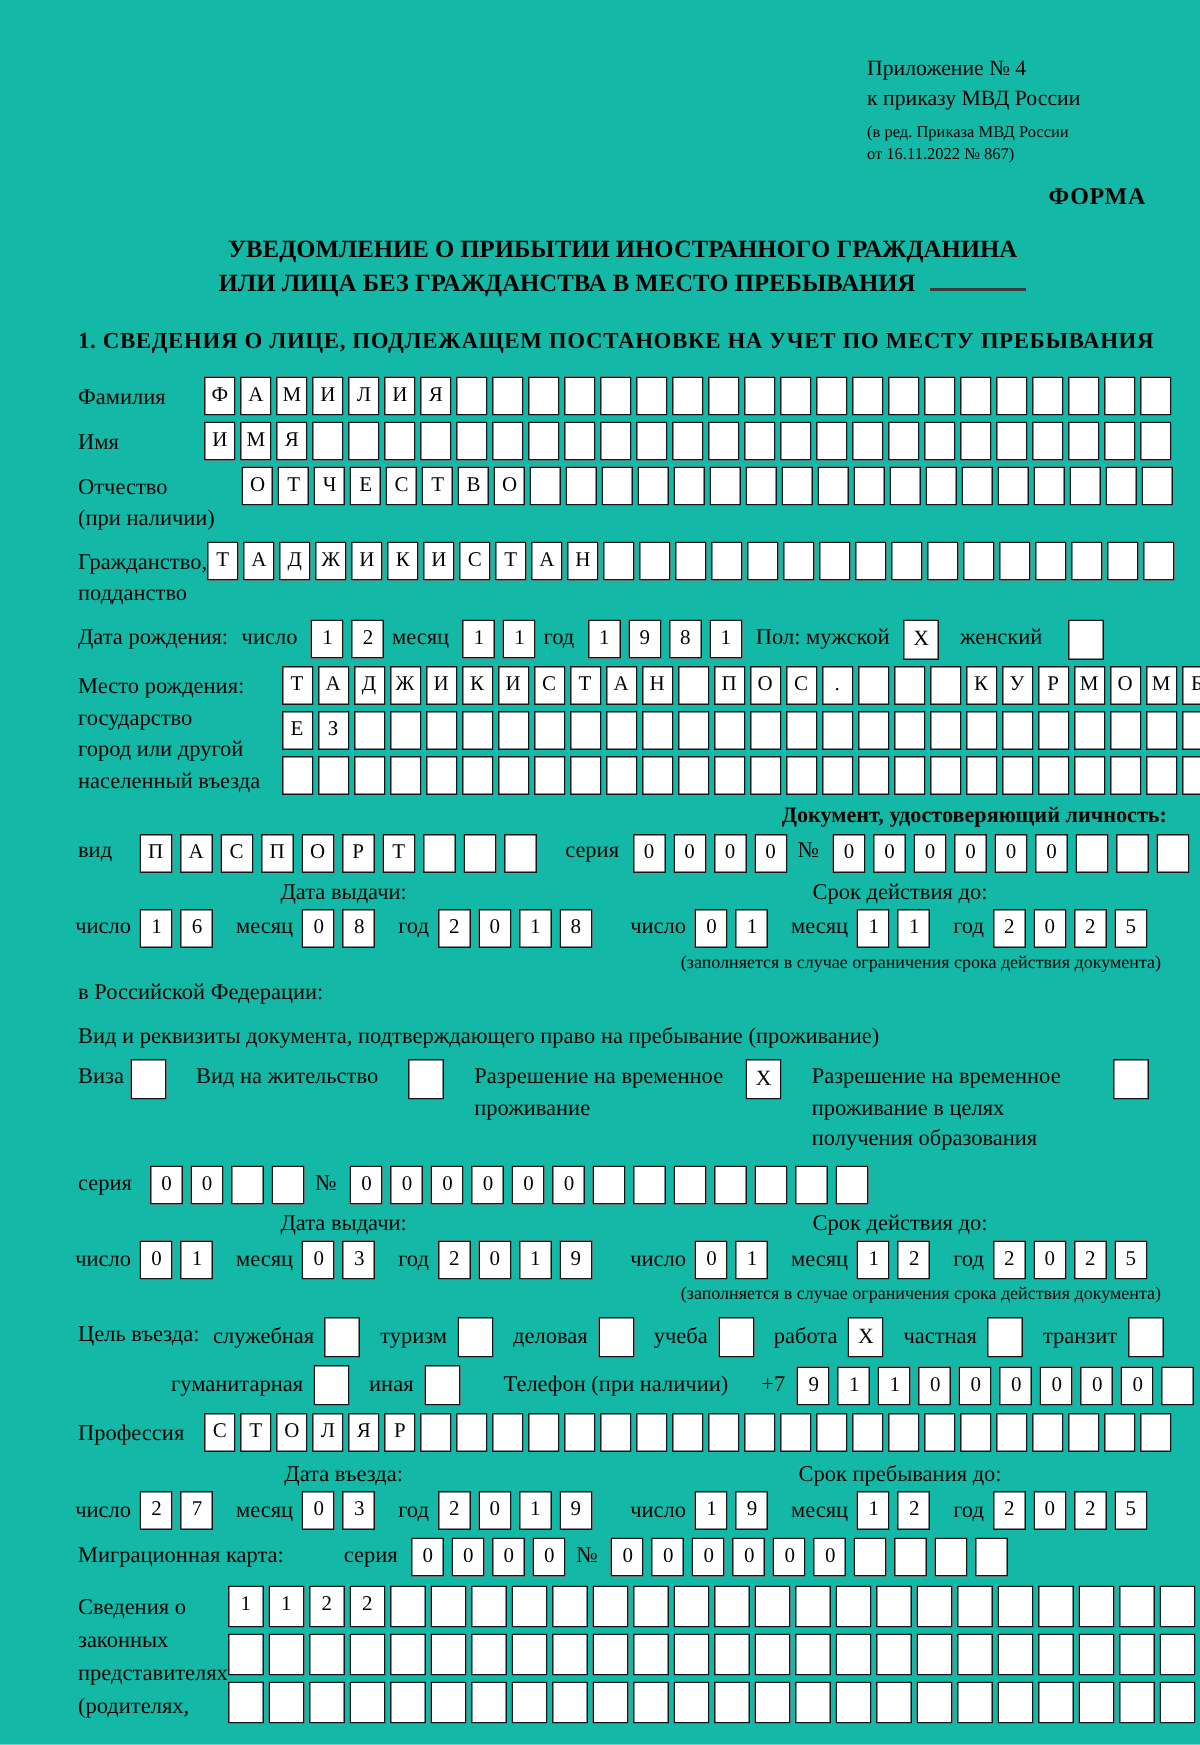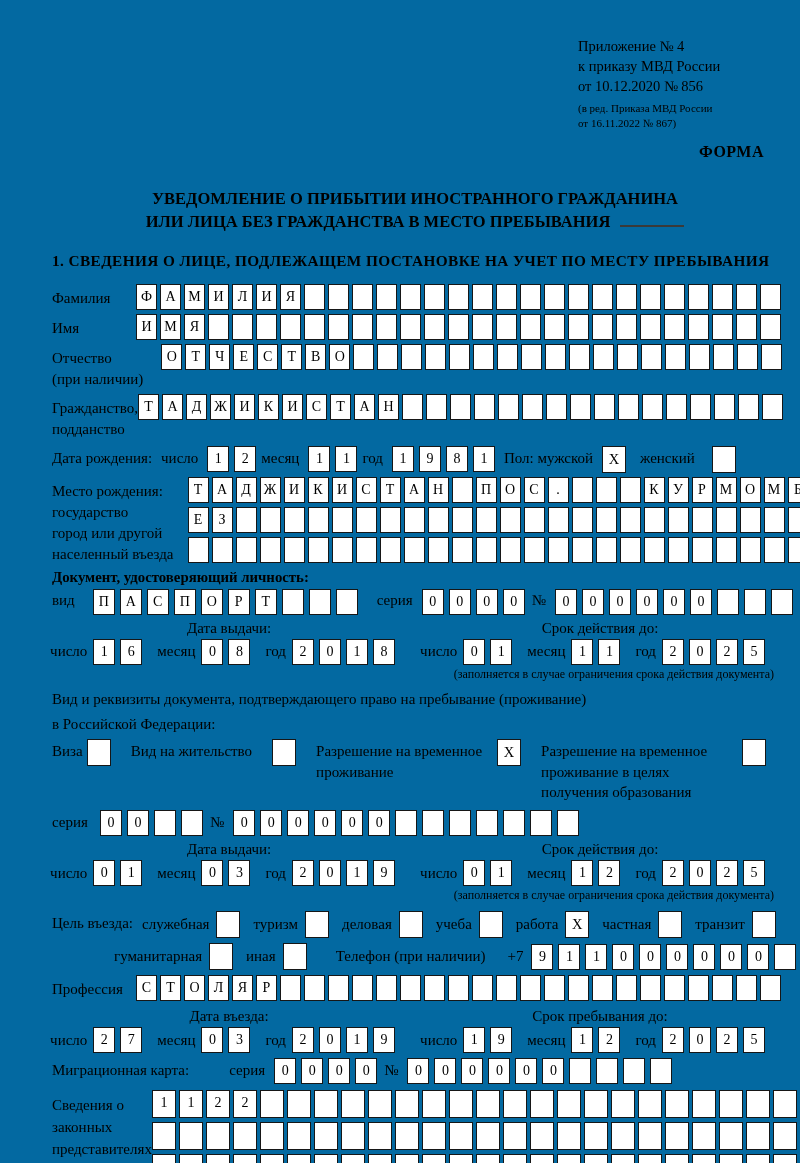--- a/index.html
+++ b/index.html
@@ -1,29 +1,29 @@
 <!DOCTYPE html>
 <html><head>
 <meta charset="utf-8">
 <style>
   * { margin:0; padding:0; box-sizing:border-box; }
   html,body { background:#fff; }
   body {
     width:800px; height:1163px; overflow:hidden;
     color:#000; font-family:"Liberation Serif", serif; font-size:15px;
   }
-  .page { width:800px; height:1163px; padding:36px 22px 10px 52px; background:#0369a1; }
+  .page { width:800px; height:1163px; padding:36px 22px 10px 52px; background:#14b8a6; }
 
   
   .ref { margin-left:auto; width:200px; font-size:14.5px; line-height:1.38; }
   .ref .sub { margin-top:5px; font-size:11px; }
   .forma { text-align:right; padding-right:14px; margin-top:12px; font-weight:bold; font-size:16px; letter-spacing:.5px; }
 
   
-  .title { text-align:center; font-weight:bold; font-size:16.5px; line-height:1.38; margin-top:27px; }
+  .title { text-align:center; font-weight:bold; font-size:16.5px; line-height:1.38; margin-top:14px; }
   .blank-line { display:inline-block; width:64px; height:15px; border-bottom:2.2px solid #3a3a3a; margin-left:10px; }
   .sec-title { margin-top:18px; font-weight:bold; font-size:15.3px; letter-spacing:.4px; }
 
   
   .frow { display:flex; align-items:flex-start; margin-top:4px; }
   .flabel { flex:0 0 84px; padding-top:4px; line-height:1.4; white-space:nowrap; }
   .cells { display:flex; flex-wrap:nowrap; }
   .cell {
     flex:0 0 auto; width:21px; height:26px; margin-right:3px;
     border:1.7px solid #161616; background:#fff;
@@ -80,21 +80,20 @@
   .reps-rows .cells { margin-bottom:4px; }
 </style>
 </head>
 <body>
 
 <div class="page">
 
   <div class="ref">
     <div>Приложение № 4</div>
     <div>к приказу МВД России</div>
-    <div>от 10.12.2020 № 856</div>
     <div class="sub">
       <div>(в ред. Приказа МВД России</div>
       <div>от 16.11.2022 № 867)</div>
     </div>
   </div>
 
   <div class="forma">ФОРМА</div>
 
   <div class="title">
     <div>УВЕДОМЛЕНИЕ О ПРИБЫТИИ ИНОСТРАННОГО ГРАЖДАНИНА</div>
@@ -353,21 +352,21 @@
           <span class="cell"></span>
           <span class="cell"></span>
           <span class="cell"></span>
           <span class="cell"></span>
           <span class="cell"></span>
           <span class="cell"></span>
         </div>
     </div>
   </div>
 
-  <div style="text-align:left; font-weight:bold; margin-top:2px; font-size:14.8px">Документ, удостоверяющий личность:</div>
+  <div style="text-align:right; font-weight:bold; margin-top:2px; font-size:14.8px">Документ, удостоверяющий личность:</div>
 
   <div class="inline-row" style="margin-top:3px">
     <span class="inlbl" style="margin-right:18px">вид</span>
     <span class="cells md">
         <span class="cell">П</span>
         <span class="cell">А</span>
         <span class="cell">С</span>
         <span class="cell">П</span>
         <span class="cell">О</span>
         <span class="cell">Р</span>
@@ -438,22 +437,22 @@
             <span class="cell">2</span>
             <span class="cell">0</span>
             <span class="cell">2</span>
             <span class="cell">5</span>
           </span>
       </div>
     </div>
   </div>
   <div class="dnote">(заполняется в случае ограничения срока действия документа)</div>
 
+  <div class="intro" style="margin-top:3px">в Российской Федерации:</div>
   <div class="intro">Вид и реквизиты документа, подтверждающего право на пребывание (проживание)</div>
-  <div class="intro" style="margin-top:3px">в Российской Федерации:</div>
 
   <div class="optrow">
     <span class="optname">Виза</span>
     <span class="checkbox" style="margin-left:4px"></span>
     <span class="optname og">Вид на жительство</span>
     <span class="checkbox og"></span>
     <span class="optname multi w170 og">Разрешение на временное проживание</span>
     <span class="checkbox">X</span>
     <span class="optname multi w190 og">Разрешение на временное проживание в целях получения образования</span>
     <span class="checkbox"></span>

